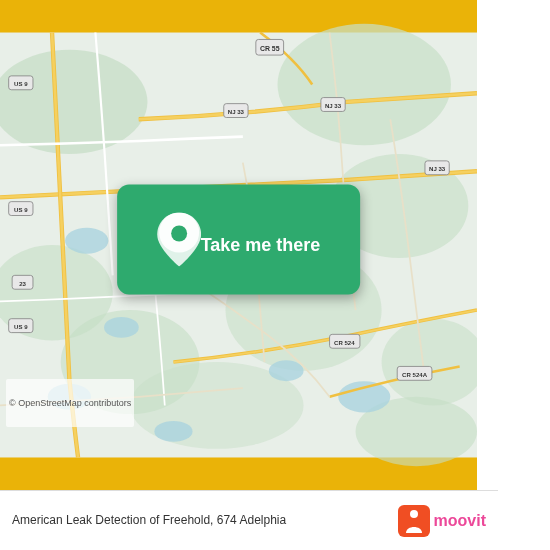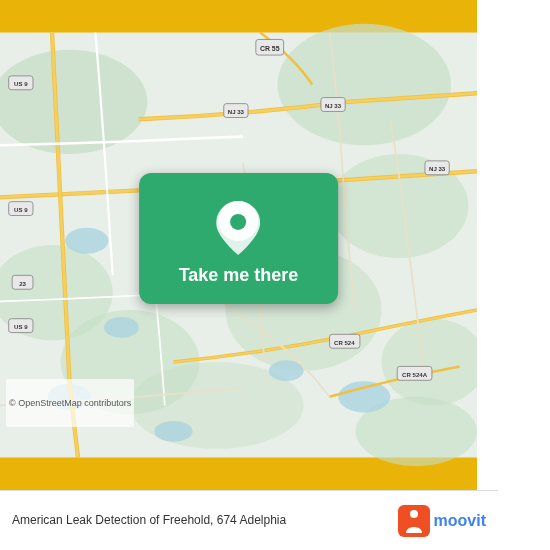--- a/index.html
+++ b/index.html
@@ -31,21 +31,20 @@
     
     #take-me-there-overlay {
       position: absolute;
       top: 50%;
       left: 50%;
       transform: translate(-50%, -55%);
       background-color: #2eaa6e;
       border-radius: 12px;
       padding: 28px 40px 18px 40px;
       display: flex;
-      flex-direction: column;
       align-items: center;
       cursor: pointer;
       box-shadow: 0 4px 12px rgba(0,0,0,0.3);
       min-width: 180px;
     }
 
     #pin-icon {
       width: 44px;
       height: 54px;
       margin-bottom: 10px;
@@ -77,21 +76,21 @@
     }
 
     #moovit-logo-icon {
       width: 32px;
       height: 32px;
     }
 
     #moovit-text {
       font-size: 16px;
       font-weight: bold;
-      color: #3b82f6;
+      color: #ec4899;
     }
 
     #address-text {
       font-size: 12px;
       color: #333;
       line-height: 1.4;
       flex: 1;
       padding-right: 10px;
     }
 

